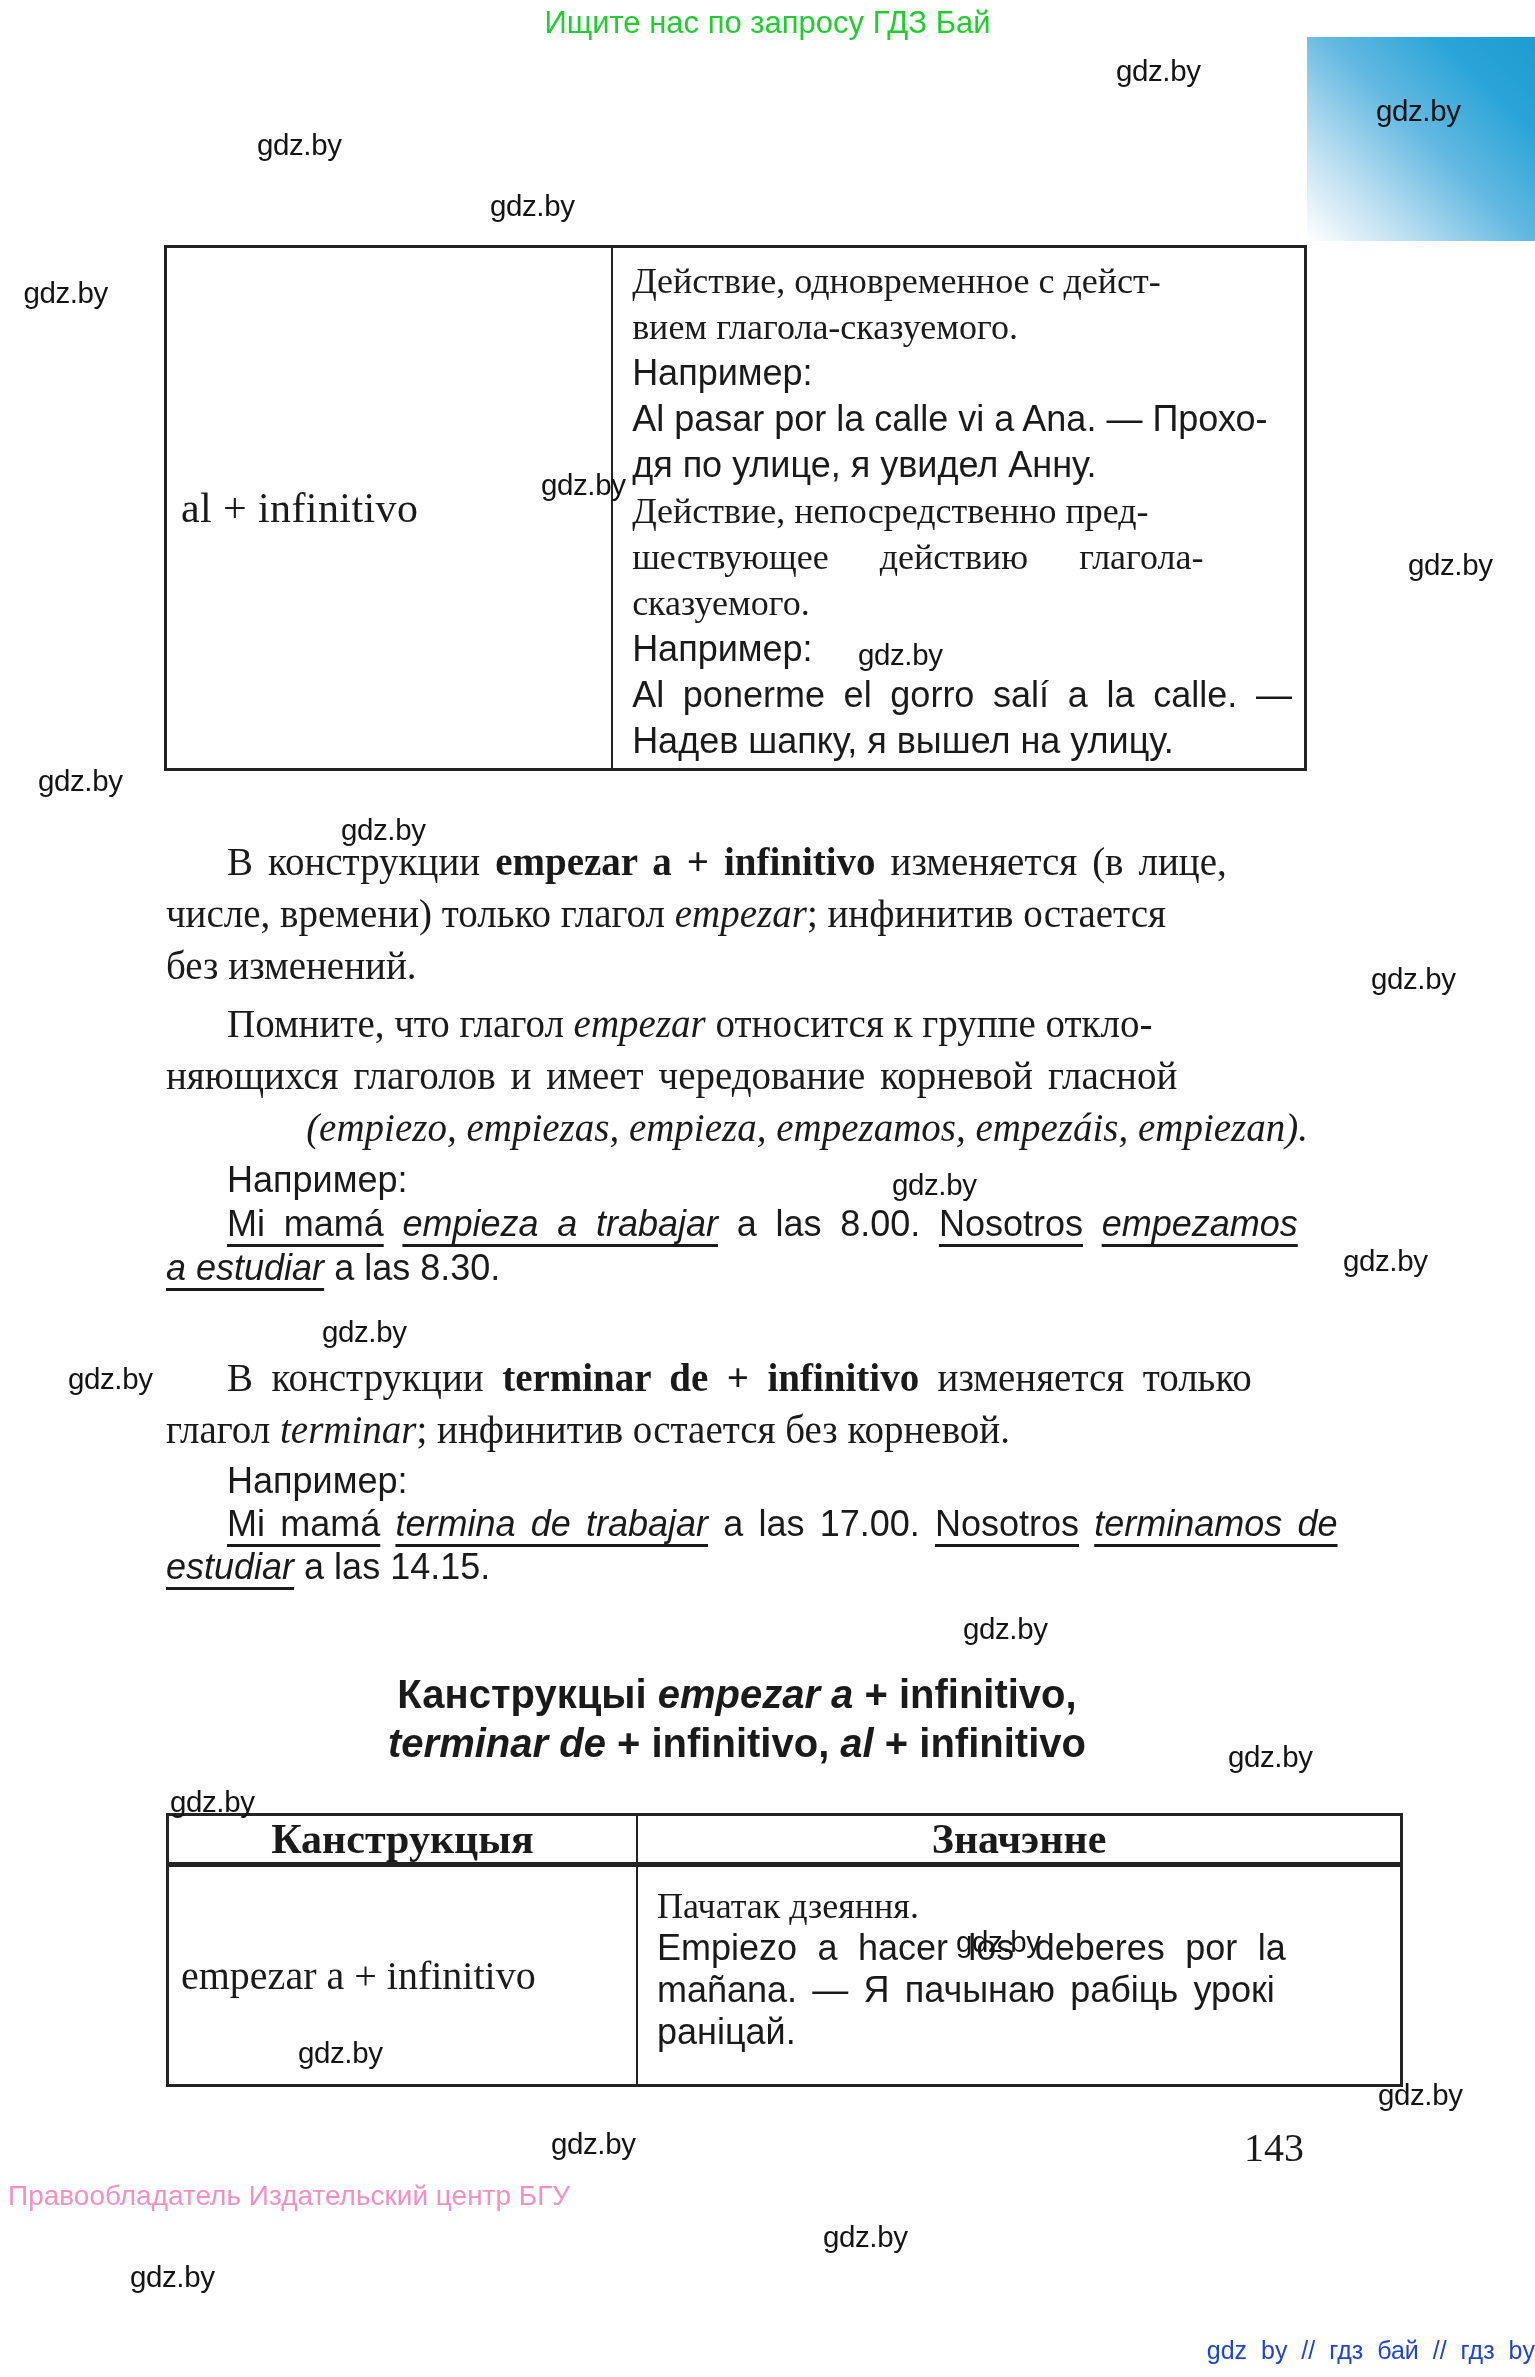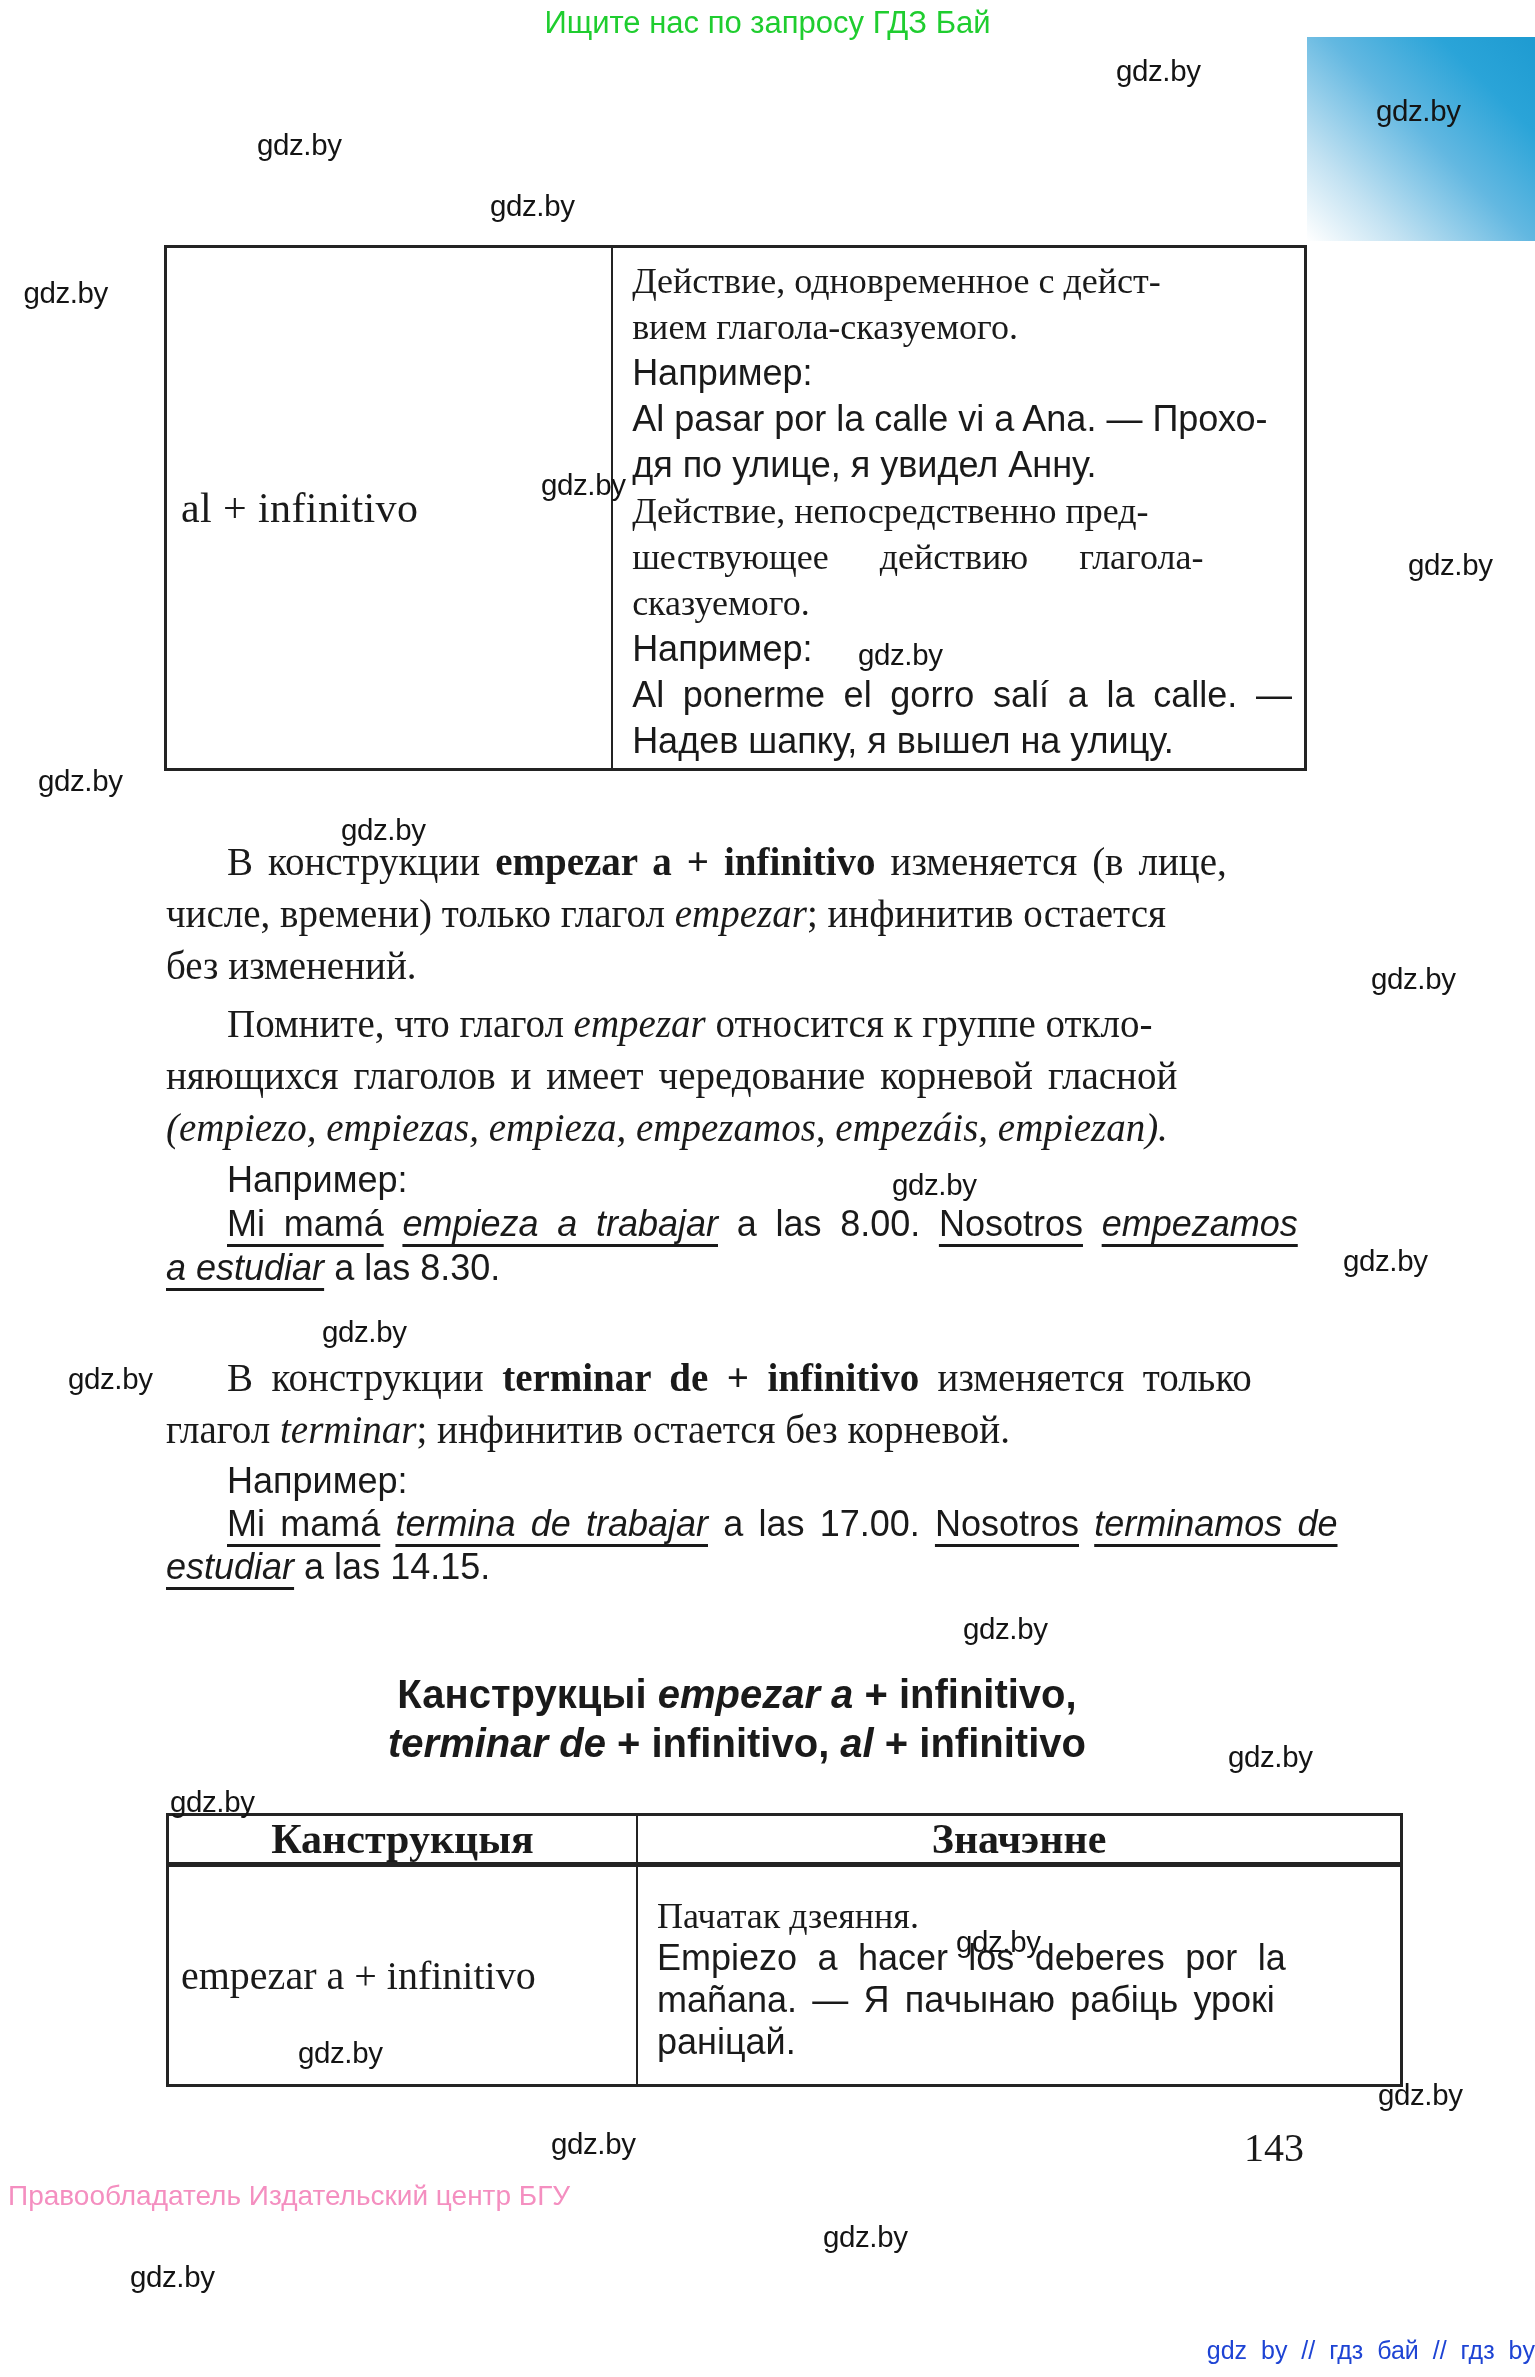--- a/index.html
+++ b/index.html
@@ -38,21 +38,21 @@
   .serif{font-family:"Liberation Serif",serif;}
   .sans{font-family:"Liberation Sans",sans-serif;}
   .ws-wide{word-spacing:42px;}
   .ws-mid{word-spacing:8.7px;}
   .ws-sm{word-spacing:5.2px;}
   
   .para{position:absolute;left:166px;width:1142px;font-size:39px;z-index:2;}
   .para .ln{line-height:52px;}
   .indent{text-indent:61px;}
   .bold{font-weight:bold;}
-  .it{font-style:italic;}
+  .it{font-style:italic;text-align:right;}
   
   .ex{position:absolute;left:166px;width:1142px;font-family:"Liberation Sans",sans-serif;font-size:36px;z-index:2;}
   .ex .ln{line-height:44px;}
   .u{text-decoration:underline;text-decoration-thickness:2.6px;text-underline-offset:7.8px;}
   .ui{font-style:italic;text-decoration:underline;text-decoration-thickness:2.6px;text-underline-offset:7.8px;}
   
   .heading{
     position:absolute;left:166px;top:1670px;width:1142px;text-align:center;
     font-family:"Liberation Sans",sans-serif;font-weight:bold;font-size:40px;z-index:2;
   }
@@ -64,21 +64,21 @@
     box-sizing:border-box;text-align:center;font-weight:bold;font-size:42px;line-height:46px;
     font-family:"Liberation Serif",serif;
   }
   .t2-h1{width:469px;border-right:2.6px solid #232323;}
   .t2-h2{flex:1;}
   .t2-body{display:flex;height:217px;}
   .t2-c1{
     width:469px;box-sizing:border-box;border-right:2.6px solid #232323;
     display:flex;align-items:center;padding-left:12px;font-size:40px;
   }
-  .t2-c2{flex:1;box-sizing:border-box;padding:28px 12px 0 19px;}
+  .t2-c2{flex:1;box-sizing:border-box;padding:18px 12px 0 19px;}
   .t2-c2 .ln{font-size:36px;line-height:42px;}
   
   .page-num{position:absolute;left:1244px;top:2124px;font-size:40px;font-family:"Liberation Serif",serif;z-index:2;}
   .copyright{
     position:absolute;top:2180px;left:8px;width:100%;text-align:left;
     font-family:"Liberation Sans",sans-serif;font-size:28px;color:#f48fc0;z-index:2;
   }
   .footer-links{
     position:absolute;top:2336px;left:0;width:100%;text-align:right;
     font-family:"Liberation Sans",sans-serif;font-size:25px;color:#1e44d4;

